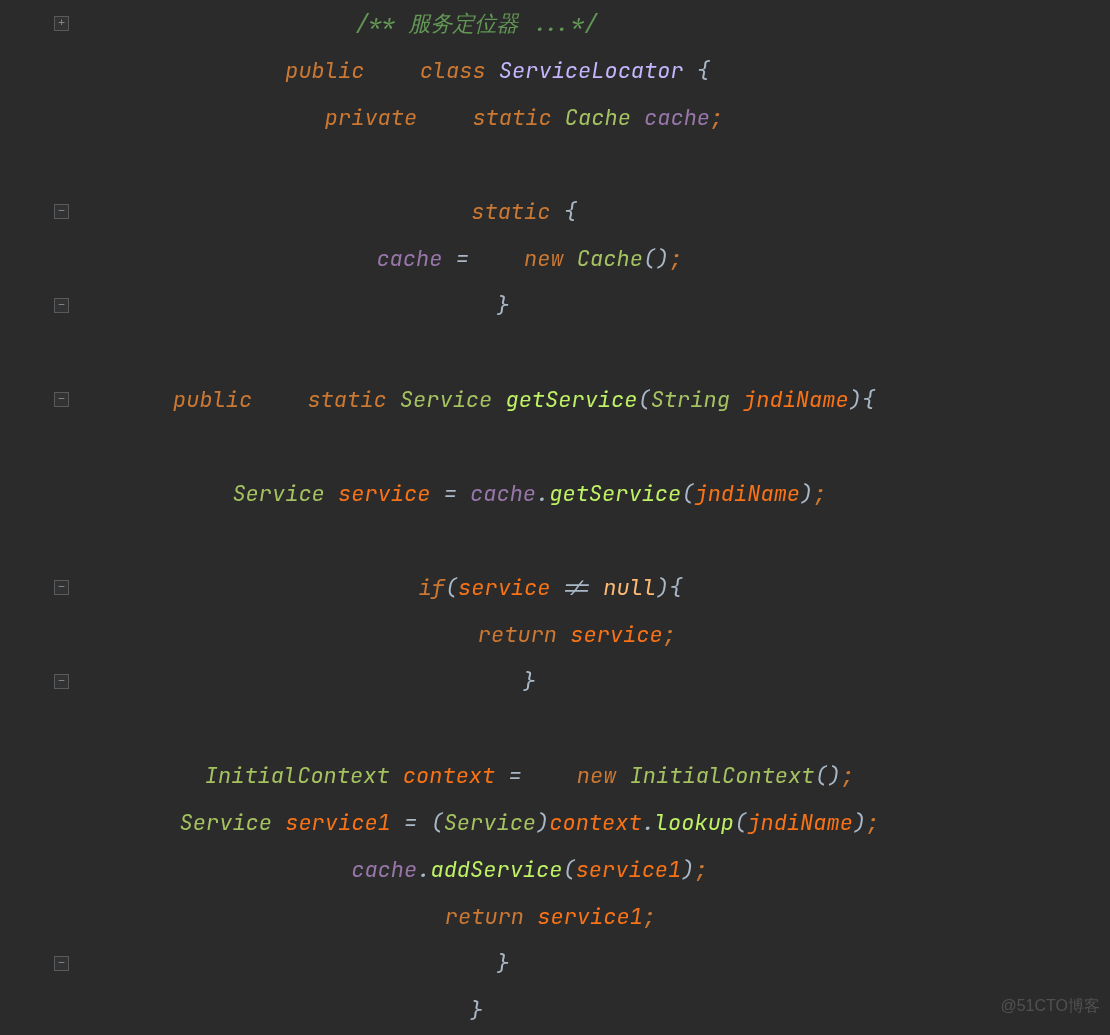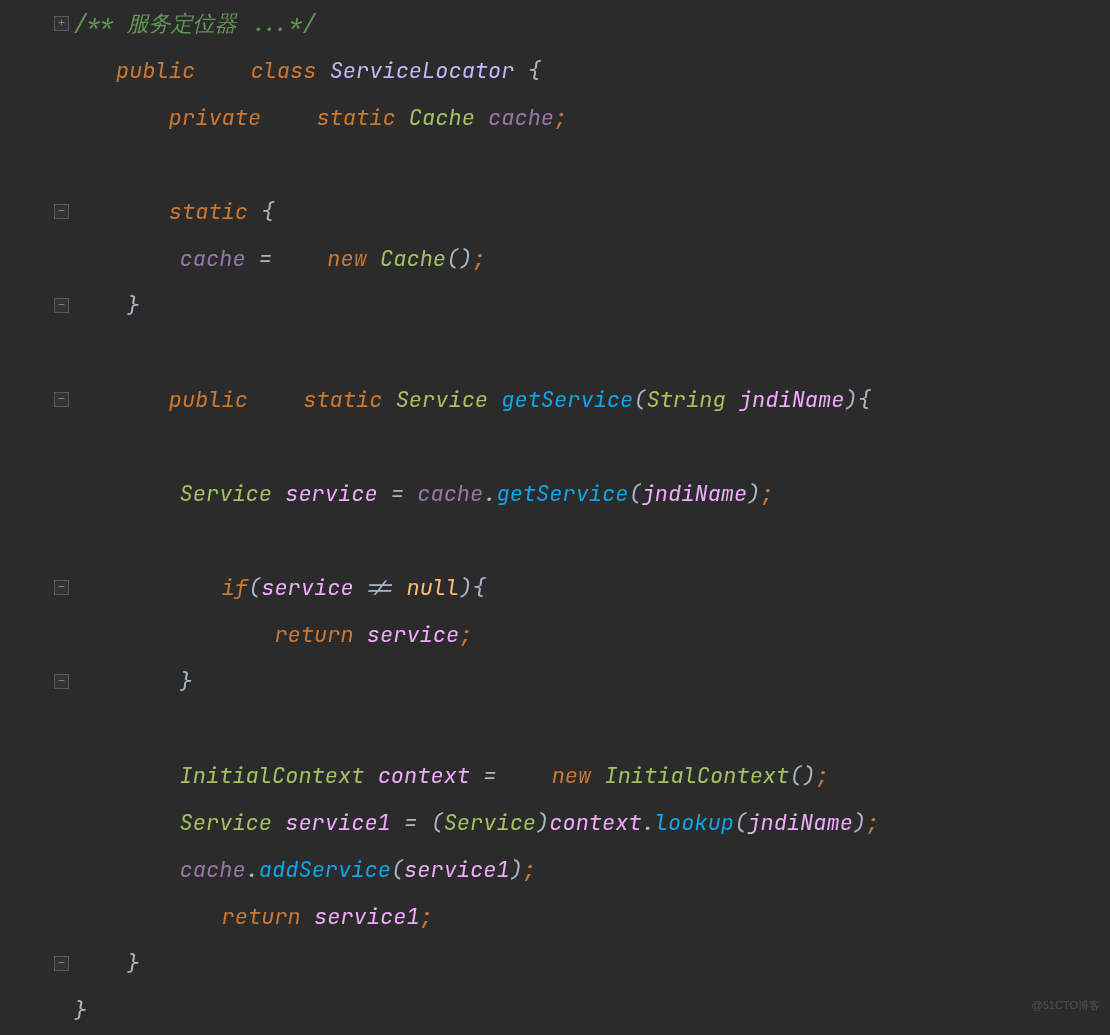--- a/index.html
+++ b/index.html
@@ -22,27 +22,28 @@
   }
   .gutter {
     width: 70px;
     flex: 0 0 70px;
     position: relative;
     background: #2b2b2b;
   }
   .code {
     white-space: pre;
     padding-left: 4px;
+    text-align: center;
   }
   .line { height: 47px; }
   .kw    { color: #cc7832; margin-left: 42px; }      
   .type  { color: #a5c261; }      
-  .ident { color: #0ea5e9; }      
+  .ident { color: #bef264; }      
   .field { color: #9876aa; font-style: italic; } 
-  .param { color: #f0abfc; }      
+  .param { color: #f97316; }      
   .punc  { color: #a9b7c6; }
   .semi  { color: #cc7832; }
   .cmt   { color: #629755; font-style: italic; }
   .const { color: #fdba74; }
   .white { color: #c4b5fd; }
 
   
   .fold {
     position: absolute;
     left: 54px;
@@ -58,21 +59,21 @@
     font-family: monospace;
   }
   .fold.plus::after  { content: "+"; }
   .fold.minus::after { content: "−"; }
 
   #watermark {
     position: absolute;
     right: 10px;
     bottom: 6px;
     color: #6a6a6a;
-    font-size: 11px;
+    font-size: 16px;
     font-style: normal;
     font-family: sans-serif;
     opacity: .6;
   }
 </style>
 </head>
 <body>
 
 <div class="editor">
   <div class="gutter" id="gutter">

